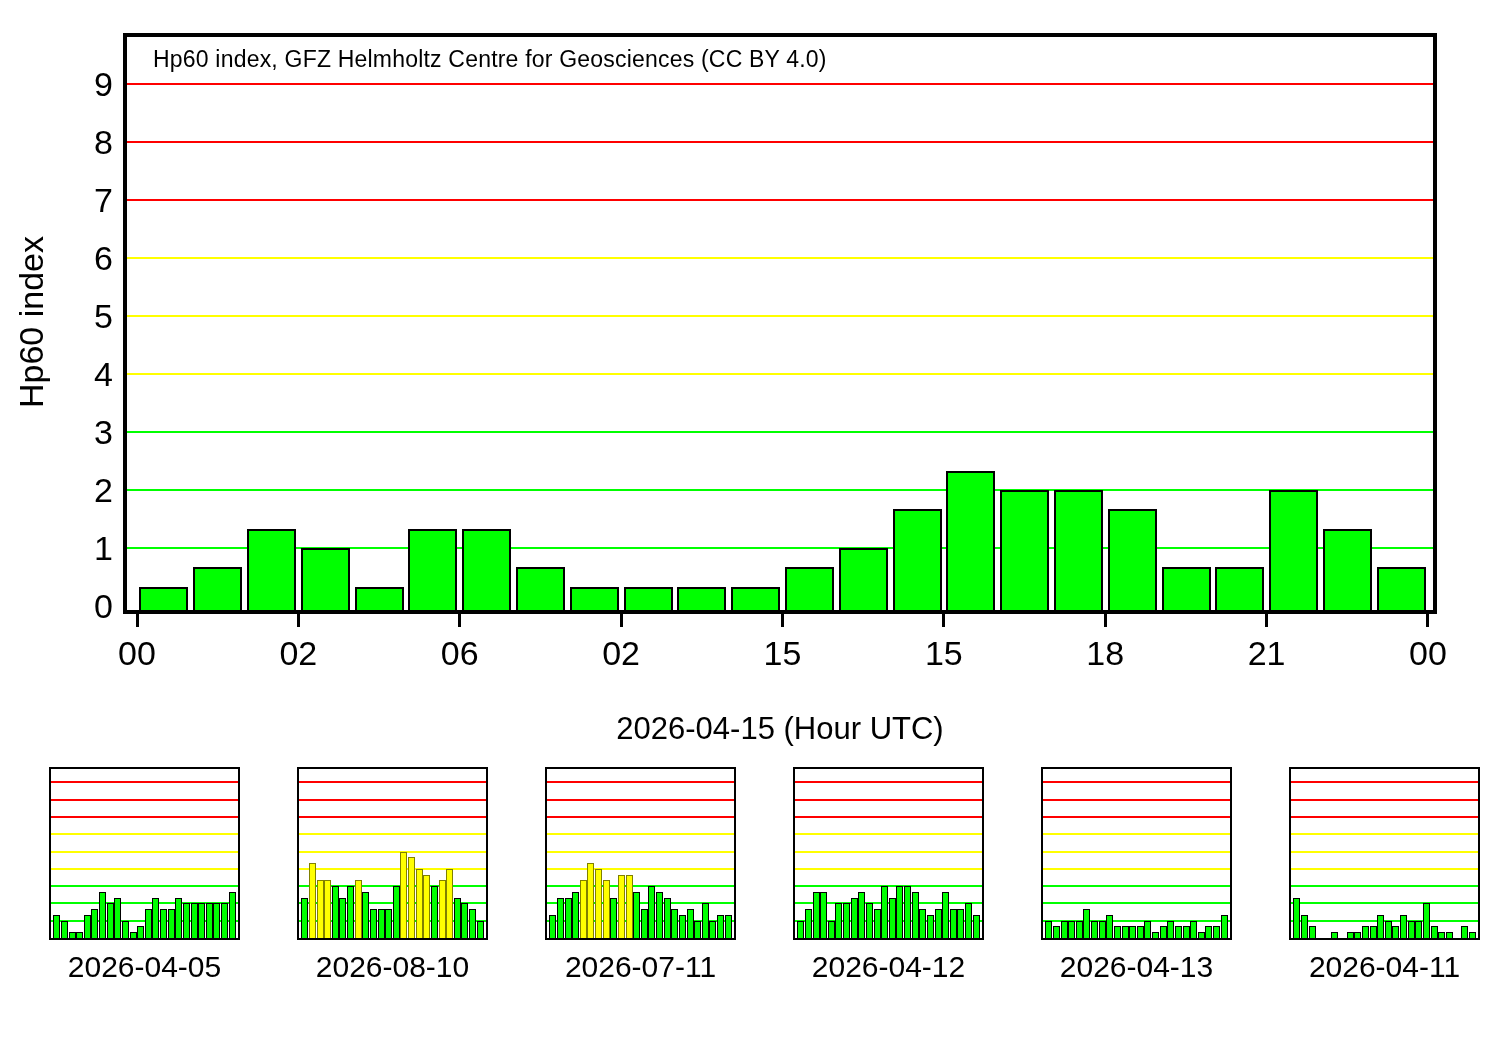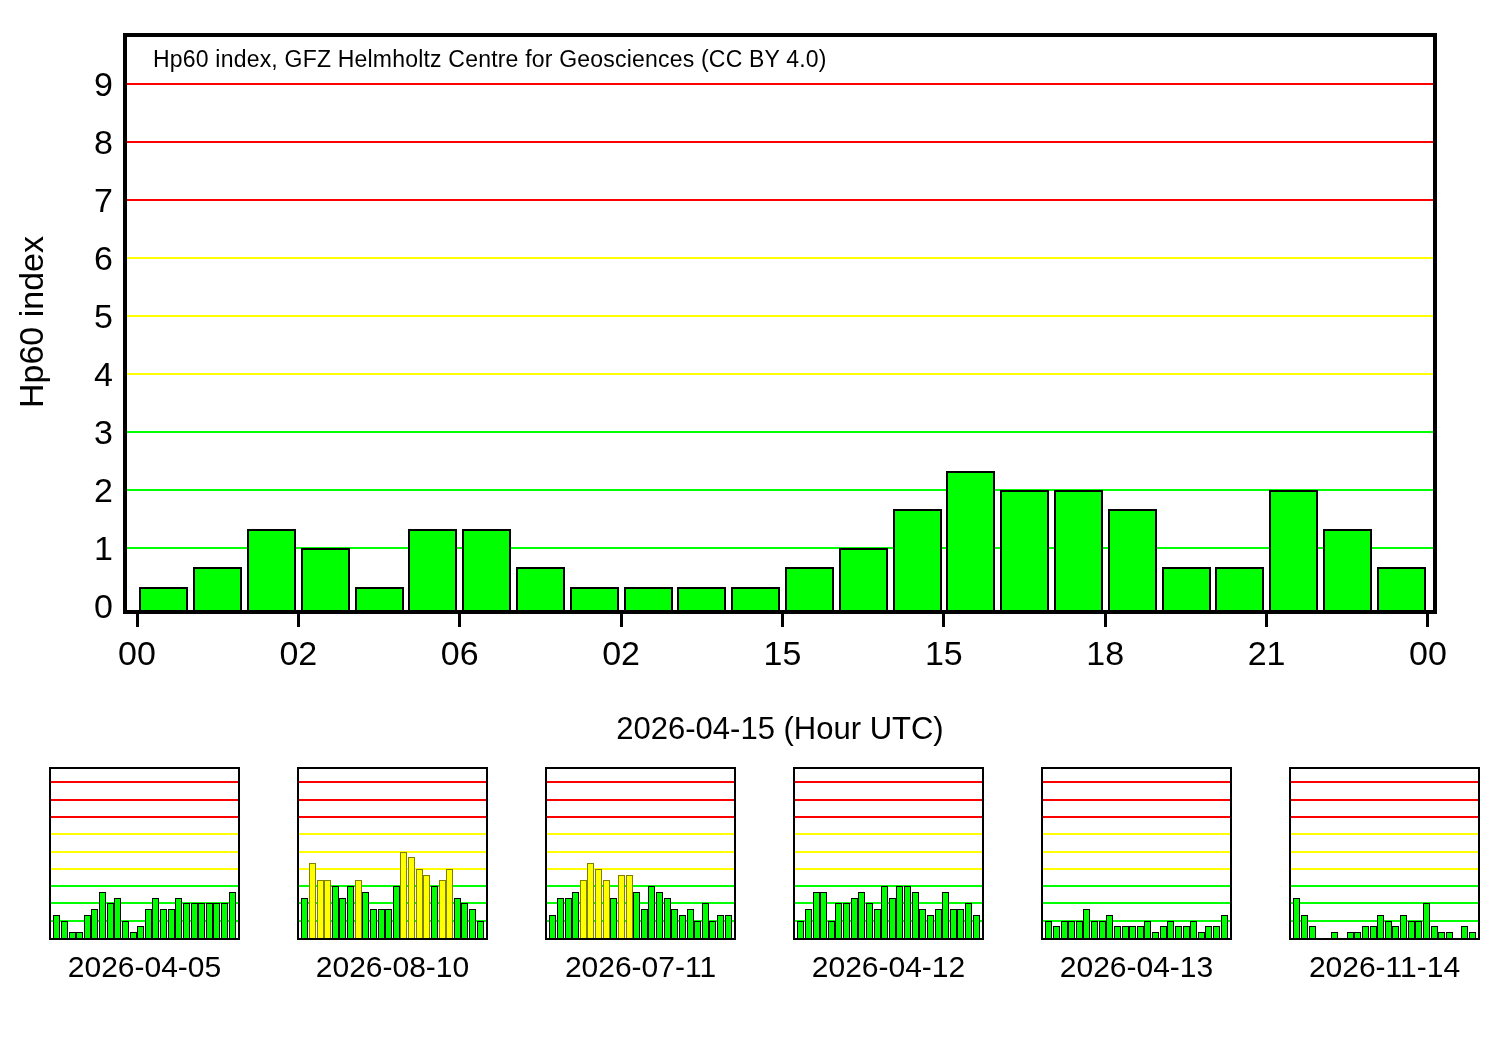--- a/index.html
+++ b/index.html
@@ -709,16 +709,16 @@
             <div class="slot"></div>
             <div class="slot">
               <div class="bar" title="0.67" style="width: 7px; height: 11.591px; background: rgb(0, 255, 0); border-width: 1px; border-color: rgb(0, 0, 0);"></div>
             </div>
             <div class="slot">
               <div class="bar" title="0.33" style="width: 7px; height: 5.709px; background: rgb(0, 255, 0); border-width: 1px; border-color: rgb(0, 0, 0);"></div>
             </div>
           </div>
         </div>
       </div>
-      <div class="mini-caption" style="left: 1289px;">2026-11-14</div>
+      <div class="mini-caption" style="left: 1289px;">2026-04-11</div>
     </div>
 
 </div>
 
 </body></html>

